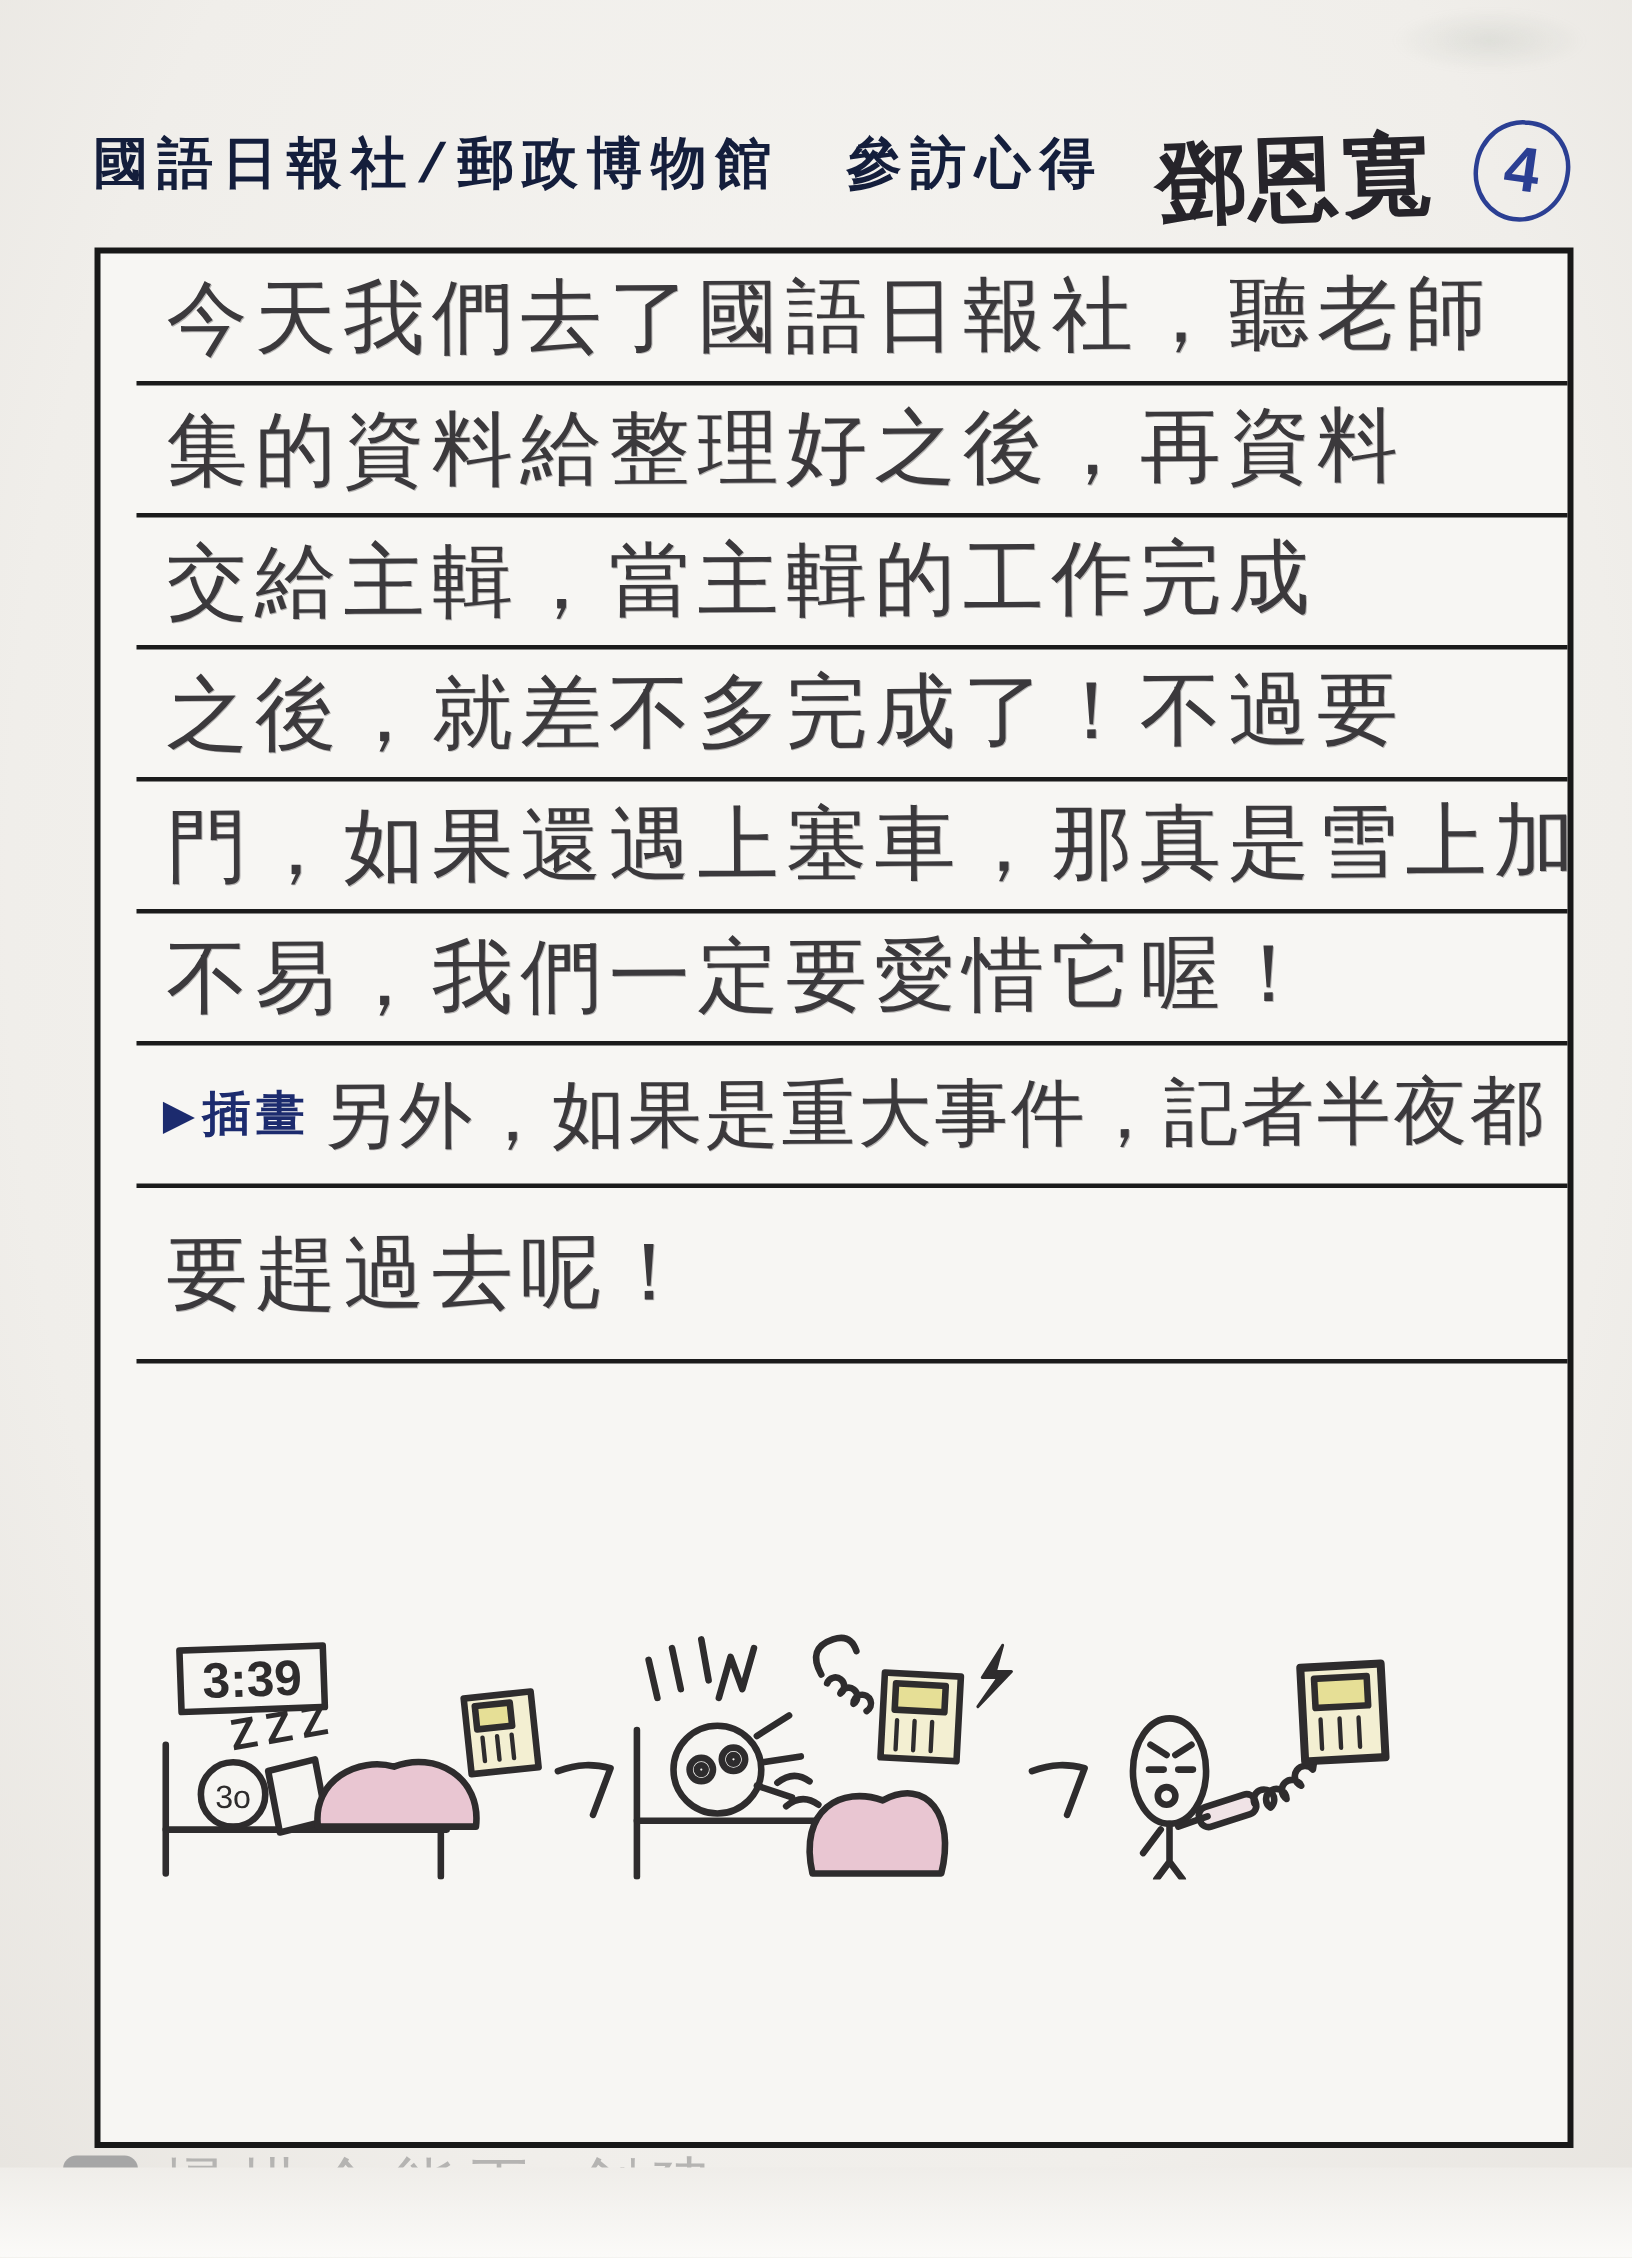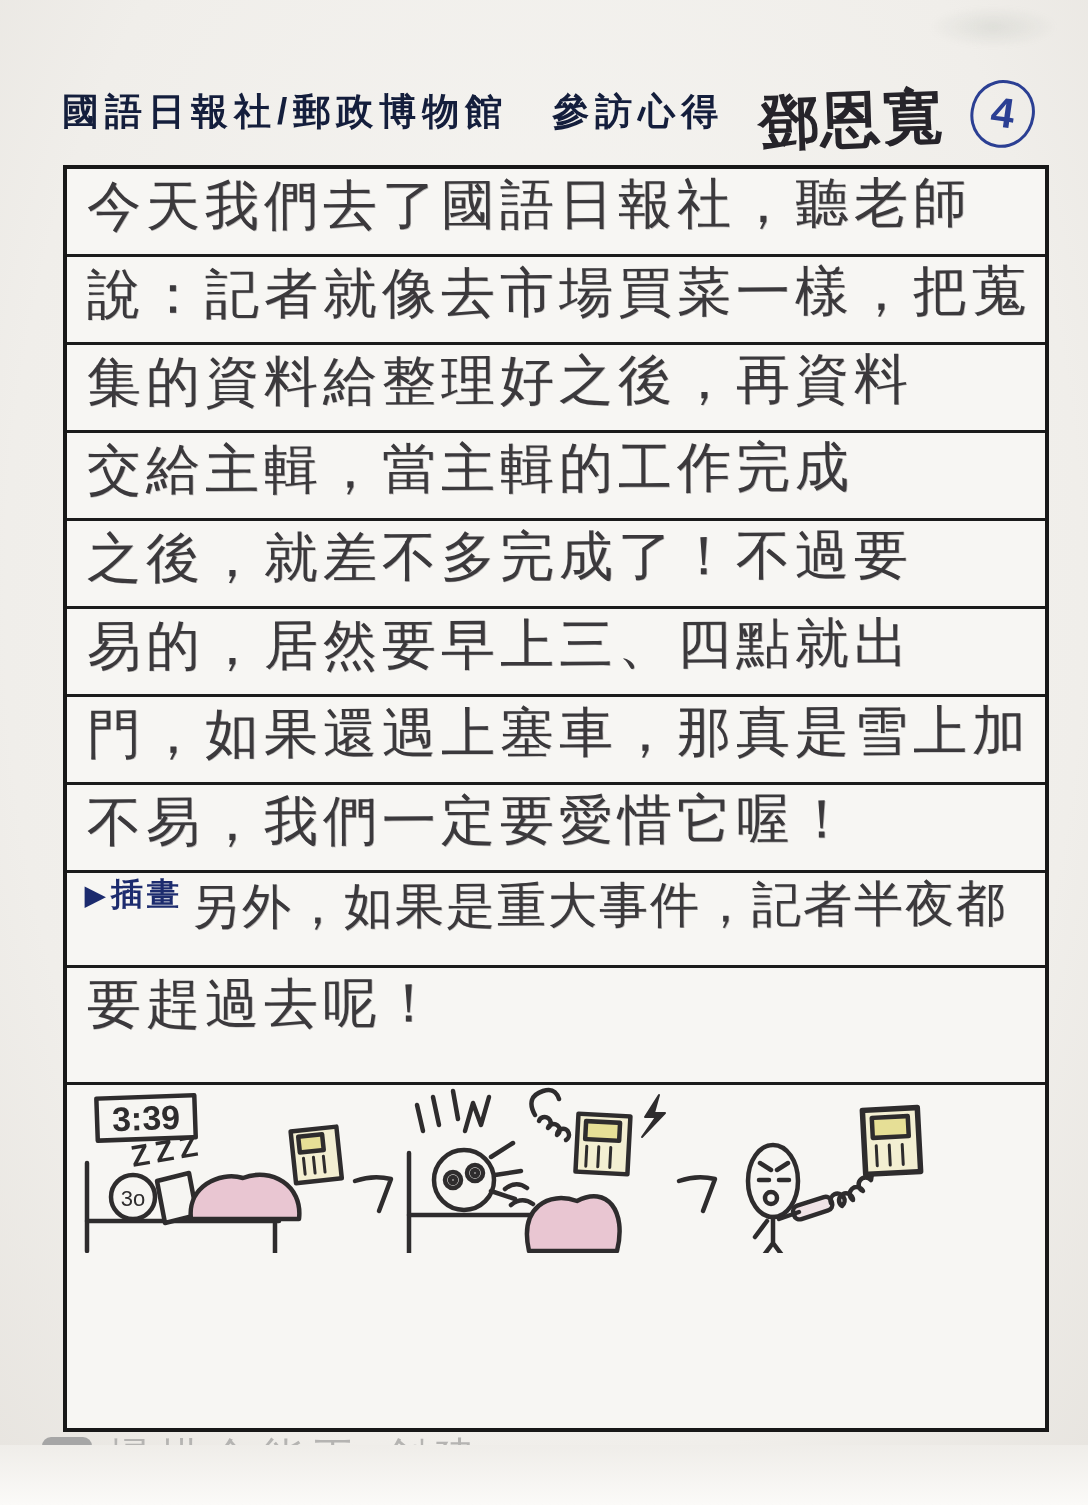--- a/index.html
+++ b/index.html
@@ -23,21 +23,21 @@
     background:radial-gradient(ellipse at center,rgba(150,160,150,.18),rgba(150,160,150,0) 70%);
     filter:blur(2px);
   }
 
   
   .header{
     position:absolute;top:84px;left:62px;right:20px;height:86px;
     white-space:nowrap;
   }
   .printed-title,.printed-subtitle{
-    font-family:Liberation Sans, sans-serif;
+    font-family:Liberation Mono, monospace;
     font-weight:bold;font-size:37px;color:#141e3c;
     letter-spacing:6px;vertical-align:top;line-height:56px;
   }
   .printed-subtitle{margin-left:44px;}
   .hand-name{
     display:inline-block;margin-left:34px;
     font-size:60px;color:#26242a;line-height:60px;
     letter-spacing:2px;transform:rotate(-2deg) translateY(6px);
     font-weight:bold;
   }
@@ -51,22 +51,23 @@
   
   .grid{
     position:absolute;left:63px;top:165px;width:986px;height:1267px;
     border:4px solid #181818;box-sizing:border-box;
     display:flex;flex-direction:column;
     background:#f7f6f3;
   }
   .row{
     flex:none;height:88px;box-sizing:border-box;
     border-bottom:3px solid #1b1b1b;
-    display:flex;align-items:flex-start;
+    display:flex;align-items:center;
     overflow:hidden;
+    margin-left:24px;
   }
   .row.r11{height:95px;}
   .row.r12{height:117px;border-bottom:3px solid #1b1b1b;}
   .row.illus{flex:1;border-bottom:none;position:relative;}
   .hw{
     font-size:54px;color:#3b393c;letter-spacing:5px;
     padding-left:20px;white-space:nowrap;
     transform:rotate(-.25deg);
     text-shadow:.6px .6px 0 rgba(60,58,60,.35);
   }
@@ -105,33 +106,27 @@
 
   <div class="header">
     <span class="printed-title">國語日報社/郵政博物館</span><span class="printed-subtitle">參訪心得</span><span class="hand-name">鄧恩寬</span><span class="num-circle">4</span>
   </div>
 
   <div class="grid">
     <div class="row">
         <span class="hw">今天我們去了國語日報社，聽老師</span>
       </div>
     <div class="row">
-        <span class="hw">說：記者就像去市場買菜一樣，把蒐</span>
-      </div>
-    <div class="row">
         <span class="hw">集的資料給整理好之後，再資料</span>
       </div>
     <div class="row">
         <span class="hw">交給主輯，當主輯的工作完成</span>
       </div>
     <div class="row">
         <span class="hw">之後，就差不多完成了！不過要</span>
-      </div>
-    <div class="row">
-        <span class="hw">易的，居然要早上三、四點就出</span>
       </div>
     <div class="row">
         <span class="hw">門，如果還遇上塞車，那真是雪上加</span>
       </div>
     <div class="row">
         <span class="hw">不易，我們一定要愛惜它喔！</span>
       </div>
 
     <div class="row r11">
       <span class="label">

